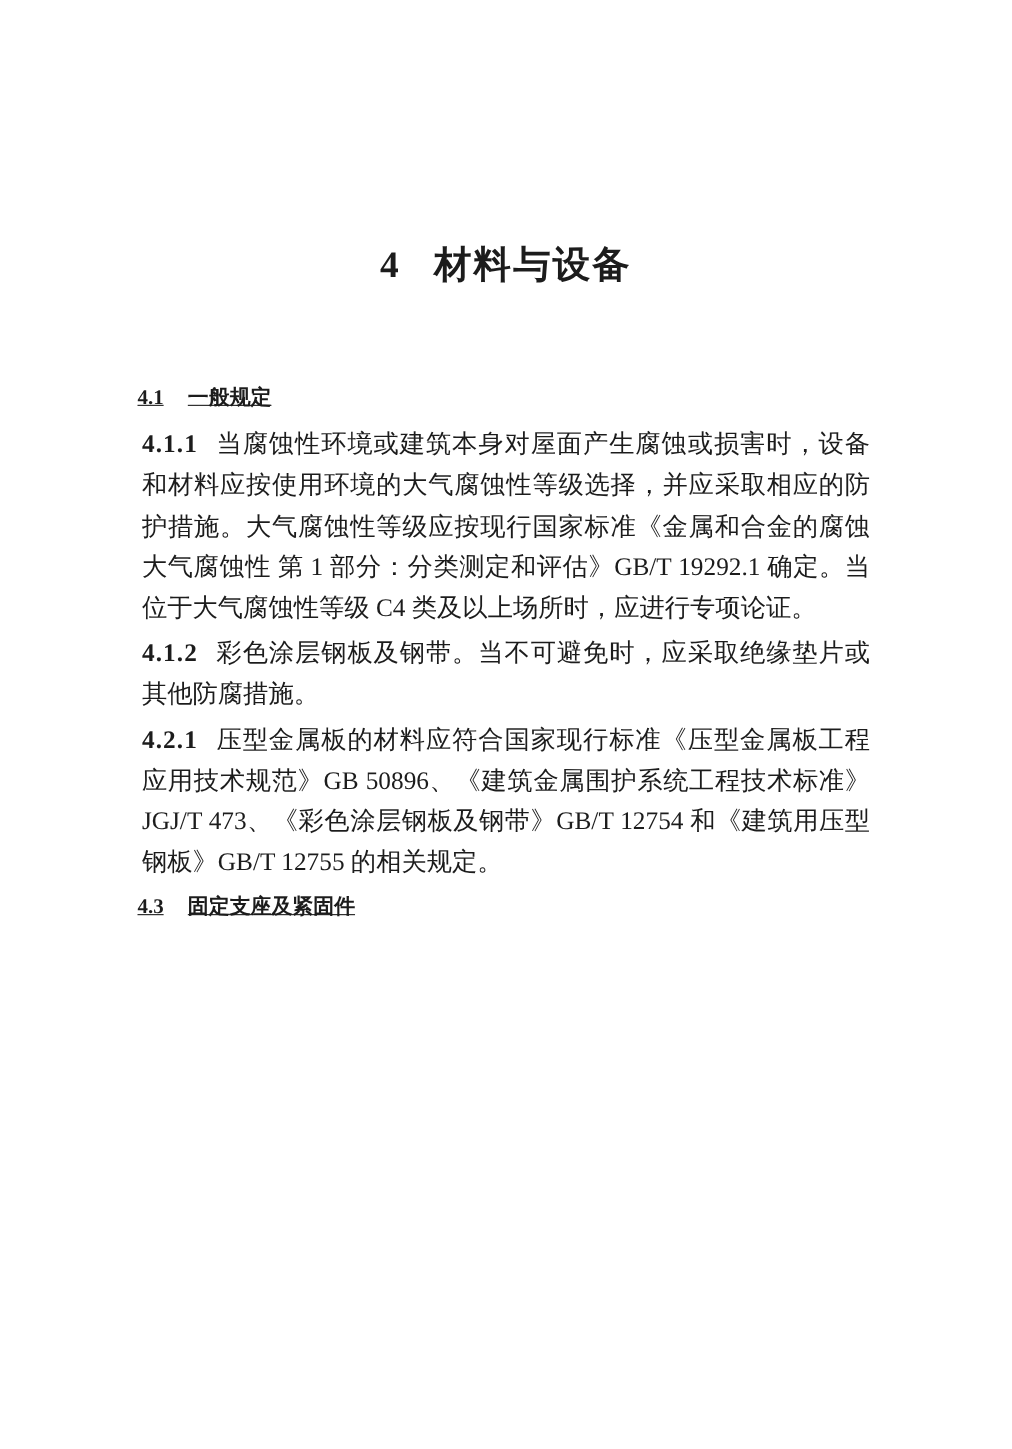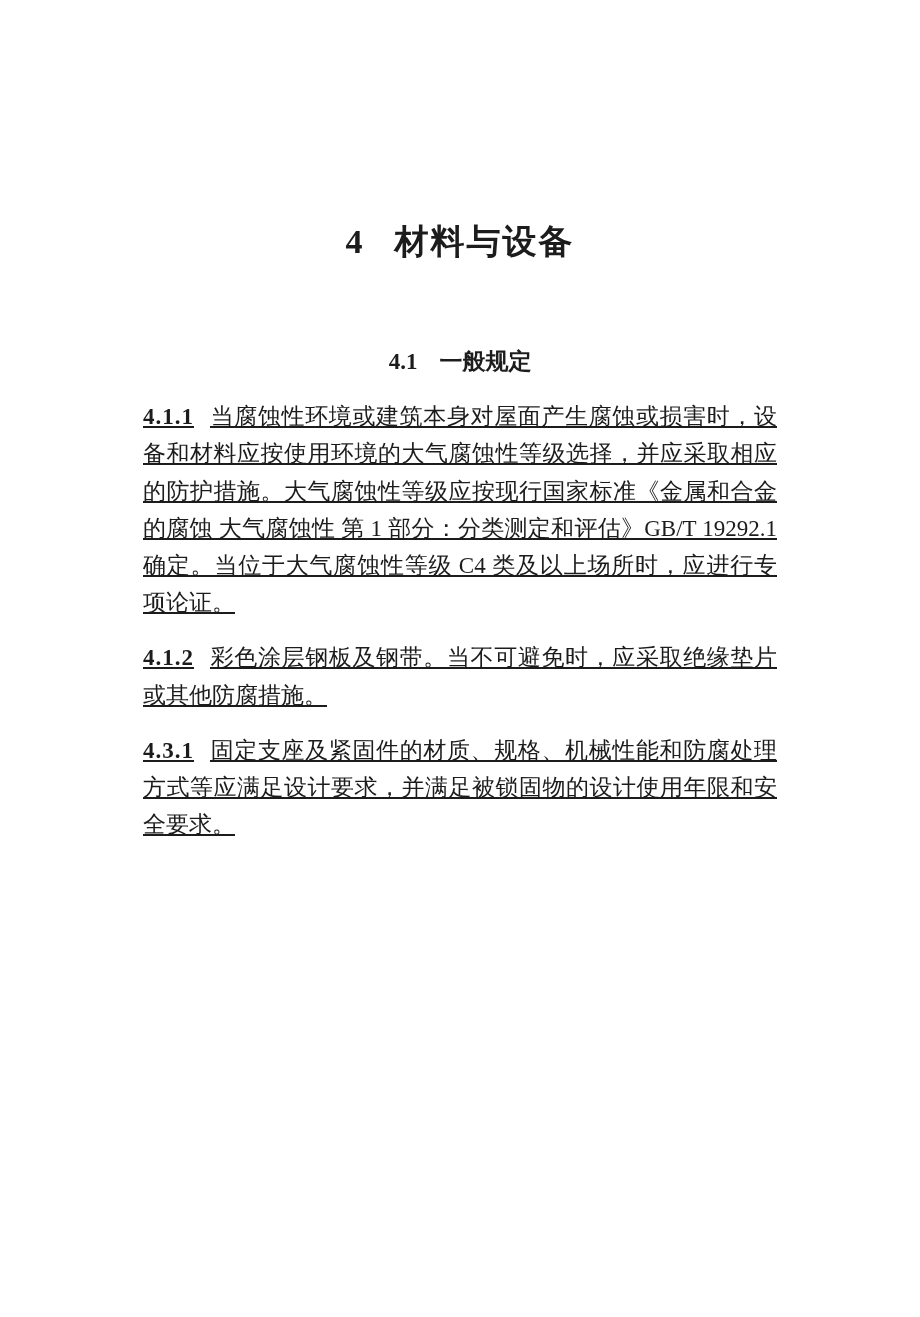--- a/index.html
+++ b/index.html
@@ -23,35 +23,35 @@
       text-align: center;
       font-size: 34px;
       font-weight: bold;
       line-height: 46px;
       letter-spacing: 2px;
       white-space: nowrap;
     }
     .chapter-title .chapter-num { margin-right: 32px; letter-spacing: 0; }
     .section-heading {
       margin: 0;
-      text-align: center;
-      font-size: 23px;
+      text-align: left;
+      font-size: 19px;
       font-weight: bold;
       line-height: 37.2px;
       white-space: nowrap;
+      text-decoration: underline;
     }
     .section-heading .sec-num { margin-right: 22px; }
     #sec-1 .section-heading { margin-top: 78px; margin-bottom: 5px; }
     .clause {
-      margin: 18px;
+      margin: 4px;
       font-size: 23px;
       line-height: 37.2px;
       text-align: justify;
       text-justify: inter-ideograph;
-      text-decoration: underline;
     }
     .clause-num {
       font-weight: bold;
       margin-right: 16px;
       letter-spacing: 1px;
     }
     .page-number {
       position: absolute;
       top: 1183px;
       right: 147px;
@@ -76,24 +76,27 @@
       </h2>
       <p class="clause">
         <span class="clause-num">4.1.1</span><span class="clause-text">当腐蚀性环境或建筑本身对屋面产生腐蚀或损害时，设备和材料应按使用环境的大气腐蚀性等级选择，并应采取相应的防护措施。大气腐蚀性等级应按现行国家标准《金属和合金的腐蚀 大气腐蚀性 第 1 部分：分类测定和评估》GB/T 19292.1 确定。当位于大气腐蚀性等级 C4 类及以上场所时，应进行专项论证。</span>
       </p>
       <p class="clause">
         <span class="clause-num">4.1.2</span><span class="clause-text">彩色涂层钢板及钢带。当不可避免时，应采取绝缘垫片或其他防腐措施。</span>
       </p>
     </section>
 
     <section id="sec-2">
+      <p class="clause">
+        <span class="clause-num">4.2.1</span><span class="clause-text">压型金属板的材料应符合国家现行标准《压型金属板工程应用技术规范》GB 50896、《建筑金属围护系统工程技术标准》JGJ/T 473、《彩色涂层钢板及钢带》GB/T 12754 和《建筑用压型钢板》GB/T 12755 的相关规定。</span>
+      </p>
     </section>
 
     <section id="sec-3">
-      <p class="clause">
-        <span class="clause-num">4.3.1</span><span class="clause-text">固定支座及紧固件的材质、规格、机械性能和防腐处理方式等应满足设计要求，并满足被锁固物的设计使用年限和安全要求。</span>
-      </p>
+      <h2 class="section-heading">
+        <span class="sec-num">4.3</span><span>固定支座及紧固件</span>
+      </h2>
     </section>
 
   </div>
 
   <div class="page-number">· 5 ·</div>
 </div>
 
 </body></html>

